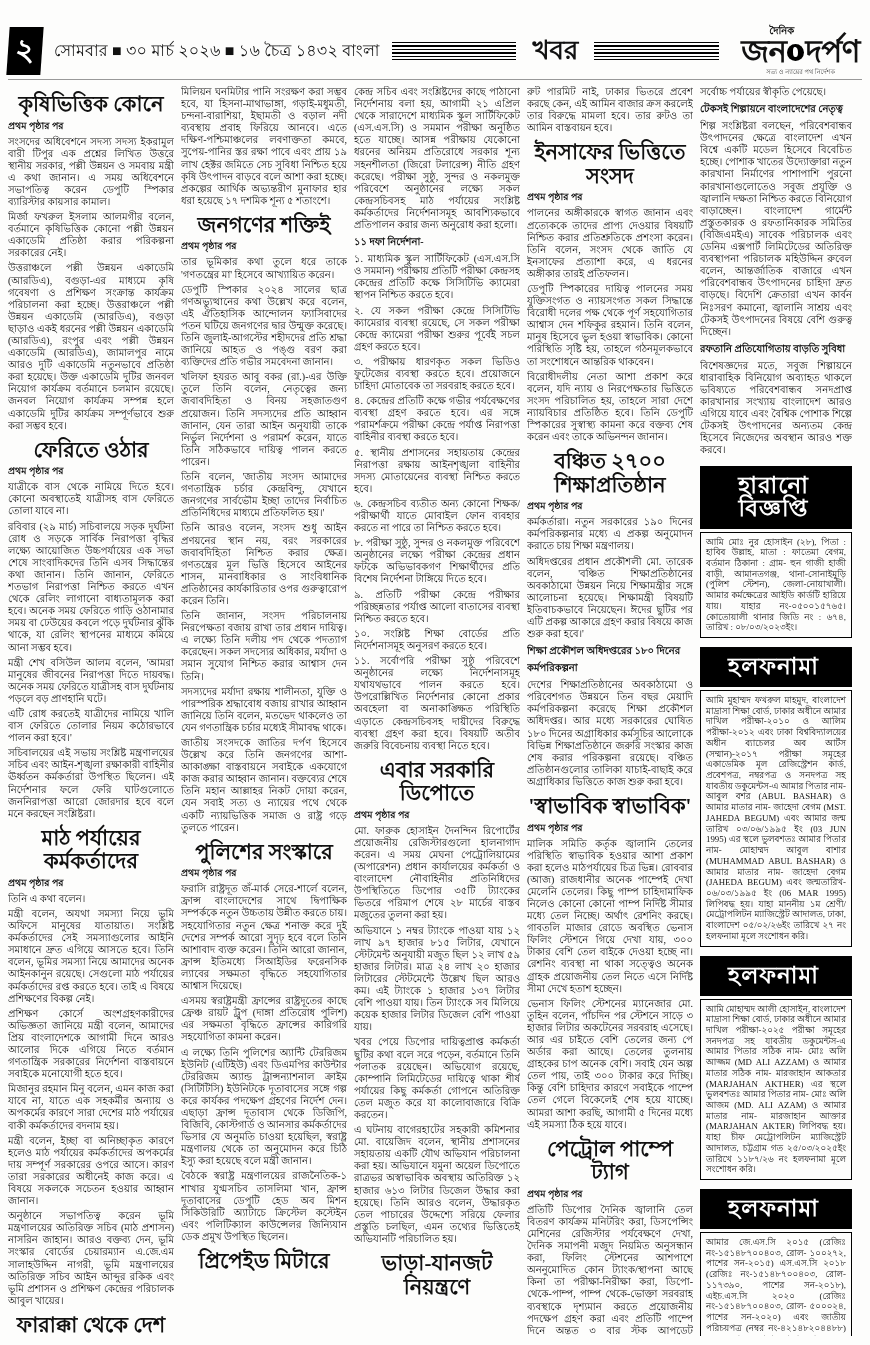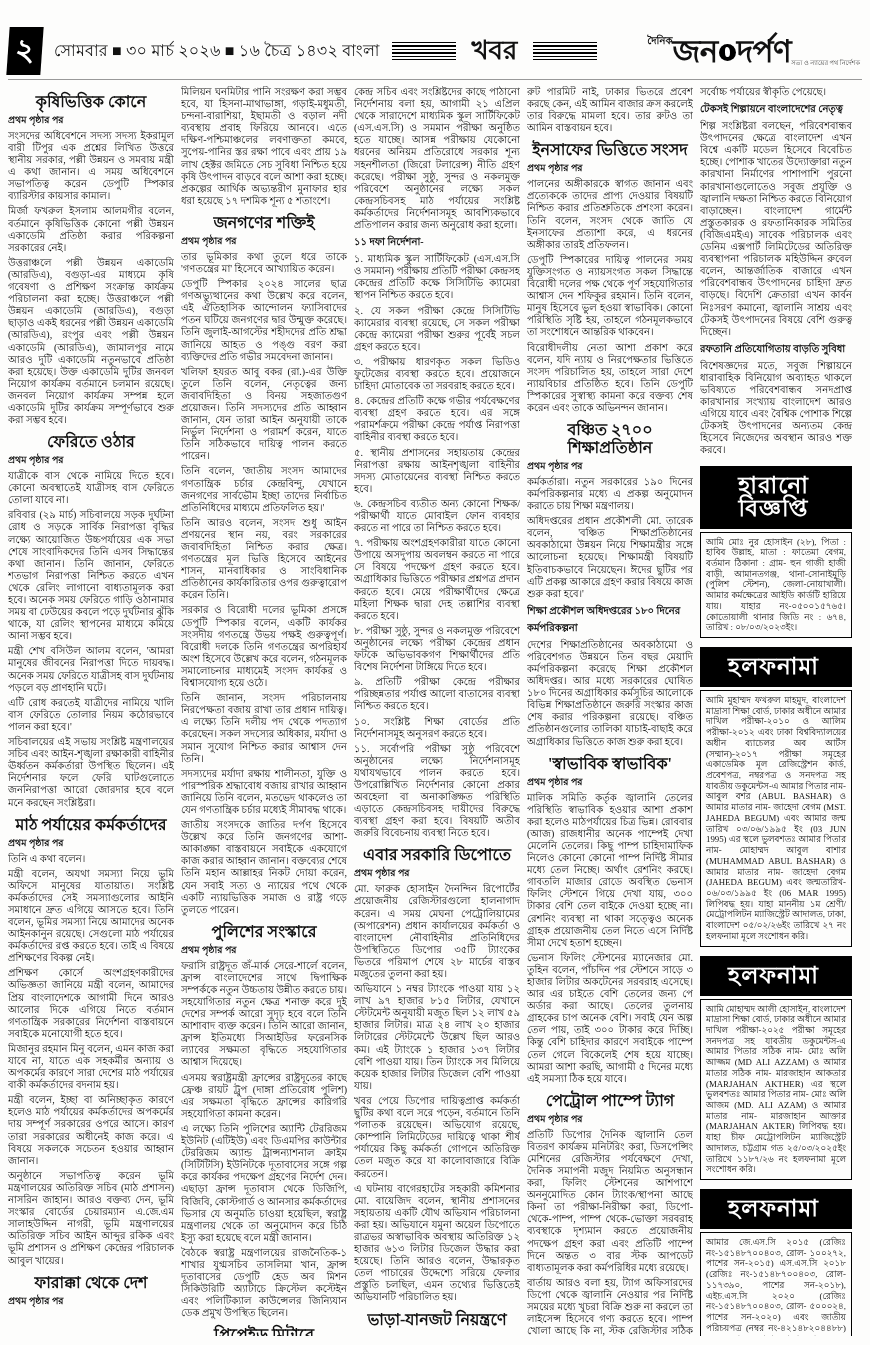--- a/index.html
+++ b/index.html
@@ -6,32 +6,32 @@
   .sheet{position:relative;width:870px;height:1345px;margin:0 auto;background:#fdfdfc;overflow:hidden;
          font-family:"Liberation Serif","DejaVu Serif",serif;color:#111;}
   
   .hdr{display:flex;align-items:center;margin:27px 8px 4px 8px;height:48px;}
   .pagenum{width:34px;height:48px;background:#000;color:#fff;display:flex;align-items:center;justify-content:center;
            font-size:30px;font-weight:bold;transform:skewX(-4deg);}
   .dateline{font-size:16px;margin-left:12px;white-space:nowrap;letter-spacing:.2px;}
   .rulestack{flex:1;height:19px;margin:0 12px;
              background:repeating-linear-gradient(to bottom,#000 0 1.3px,transparent 1.3px 3.4px);}
   .sectitle{font-size:26px;font-weight:bold;line-height:1;padding:0 4px;}
-  .masthead{display:flex;align-items:flex-end;margin-left:10px;margin-right:2px;line-height:1;}
+  .masthead{display:flex;flex-direction:column;align-items:center;margin-left:10px;margin-right:2px;line-height:1;}
   .mh-pre{font-size:10px;font-weight:bold;align-self:flex-start;margin-left:28px;}
   .mh-main{font-size:31px;font-weight:bold;letter-spacing:-.5px;display:flex;align-items:center;}
   .mh-mark{display:inline-block;width:17px;height:17px;border-radius:50%;background:#000;margin:0 1px;position:relative;top:1px;}
   .mh-mark::after{content:"";position:absolute;left:6px;top:3px;width:5px;height:10px;background:#fff;border-radius:40% 60% 50% 50%;}
   .mh-tag{font-size:6.5px;color:#444;margin-top:2px;}
   .hdr-rule{border-top:1px solid #999;margin:0 8px;}
   
   .cols{display:flex;gap:7px;padding:6px 8px 0 8px;height:1250px;overflow:hidden;}
   .col{width:166px;flex:0 0 166px;overflow:hidden;}
   .col.narrow{width:152px;flex:0 0 152px;}
-  .article h2{font-size:16px;line-height:1.12;font-weight:bold;text-align:center;margin:7px 0 2px 0;
+  .article h2{font-size:21px;line-height:1.12;font-weight:bold;text-align:center;margin:7px 0 2px 0;
               font-family:"Liberation Serif","DejaVu Serif",serif;}
   .cont{font-size:9.5px;font-weight:bold;margin:0 0 2px 0;}
   .article p{font-size:10px;line-height:1.21;text-align:justify;margin:0 0 3px 0;}
   .article h4{font-size:10px;font-weight:bold;margin:1px 0 2px 0;}
   
   .adbox{margin:9px 0 0 0;}
   .adhead{background:#000;color:#fff;text-align:center;font-size:23px;font-weight:bold;line-height:1;
           padding:8px 5px 9px 0;letter-spacing:1px;text-shadow:0 0 1px #000;}
   .adbody{border:1.6px solid #000;margin-top:3px;padding:4px 5px;}
   .adbody p{font-size:8.8px;line-height:1.22;text-align:justify;margin:0;}
@@ -99,21 +99,20 @@
           <p>মিলিয়ন ঘনমিটার পানি সংরক্ষণ করা সম্ভব হবে, যা হিসনা-মাথাভাঙ্গা, গড়াই-মধুমতী, চন্দনা-বারাশিয়া, ইছামতী ও বড়াল নদী ব্যবস্থায় প্রবাহ ফিরিয়ে আনবে। এতে দক্ষিণ-পশ্চিমাঞ্চলের লবণাক্ততা কমবে, সুপেয়-পানির স্তর রক্ষা পাবে এবং প্রায় ১৯ লাখ হেক্টর জমিতে সেচ সুবিধা নিশ্চিত হয়ে কৃষি উৎপাদন বাড়বে বলে আশা করা হচ্ছে। প্রকল্পের আর্থিক অভ্যন্তরীণ মুনাফার হার ধরা হয়েছে ১৭ দশমিক শূন্য ৫ শতাংশে।</p>
         </div>
         <div class="article">
           <h2>জনগণের শক্তিই</h2>
           <div class="cont">প্রথম পৃষ্ঠার পর</div>
           <p>তার ভূমিকার কথা তুলে ধরে তাকে 'গণতন্ত্রের মা' হিসেবে আখ্যায়িত করেন।</p>
           <p>ডেপুটি স্পিকার ২০২৪ সালের ছাত্র গণঅভ্যুত্থানের কথা উল্লেখ করে বলেন, এই ঐতিহাসিক আন্দোলন ফ্যাসিবাদের পতন ঘটিয়ে জনগণের দ্বার উন্মুক্ত করেছে। তিনি জুলাই-আগস্টের শহীদদের প্রতি শ্রদ্ধা জানিয়ে আহত ও পঙ্গু বরণ করা ব্যক্তিদের প্রতি গভীর সমবেদনা জানান।</p>
           <p>খলিফা হযরত আবু বকর (রা.)-এর উক্তি তুলে তিনি বলেন, নেতৃত্বের জন্য জবাবদিহিতা ও বিনয় সহজাতগুণ প্রয়োজন। তিনি সদস্যদের প্রতি আহ্বান জানান, যেন তারা আইন অনুযায়ী তাকে নির্ভুল নির্দেশনা ও পরামর্শ করেন, যাতে তিনি সঠিকভাবে দায়িত্ব পালন করতে পারেন।</p>
           <p>তিনি বলেন, 'জাতীয় সংসদ আমাদের গণতান্ত্রিক চর্চার কেন্দ্রবিন্দু, যেখানে জনগণের সার্বভৌম ইচ্ছা তাদের নির্বাচিত প্রতিনিধিদের মাধ্যমে প্রতিফলিত হয়।'</p>
           <p>তিনি আরও বলেন, সংসদ শুধু আইন প্রণয়নের স্থান নয়, বরং সরকারের জবাবদিহিতা নিশ্চিত করার ক্ষেত্র। গণতন্ত্রের মূল ভিত্তি হিসেবে আইনের শাসন, মানবাধিকার ও সাংবিধানিক প্রতিষ্ঠানের কার্যকারিতার ওপর গুরুত্বারোপ করেন তিনি।</p>
-          <p>সরকার ও বিরোধী দলের ভূমিকা প্রসঙ্গে ডেপুটি স্পিকার বলেন, একটি কার্যকর সংসদীয় গণতন্ত্রে উভয় পক্ষই গুরুত্বপূর্ণ। বিরোধী দলকে তিনি গণতন্ত্রের অপরিহার্য অংশ হিসেবে উল্লেখ করে বলেন, গঠনমূলক সমালোচনার মাধ্যমেই সংসদ কার্যকর ও বিশ্বাসযোগ্য হয়ে ওঠে।</p>
           <p>তিনি জানান, সংসদ পরিচালনায় নিরপেক্ষতা বজায় রাখা তার প্রধান দায়িত্ব। এ লক্ষ্যে তিনি দলীয় পদ থেকে পদত্যাগ করেছেন। সকল সদস্যের অধিকার, মর্যাদা ও সমান সুযোগ নিশ্চিত করার আশ্বাস দেন তিনি।</p>
           <p>সদস্যদের মর্যাদা রক্ষায় শালীনতা, যুক্তি ও পারস্পরিক শ্রদ্ধাবোধ বজায় রাখার আহ্বান জানিয়ে তিনি বলেন, মতভেদ থাকলেও তা যেন গণতান্ত্রিক চর্চার মধ্যেই সীমাবদ্ধ থাকে।</p>
           <p>জাতীয় সংসদকে জাতির দর্পণ হিসেবে উল্লেখ করে তিনি জনগণের আশা-আকাঙ্ক্ষা বাস্তবায়নে সবাইকে একযোগে কাজ করার আহ্বান জানান। বক্তব্যের শেষে তিনি মহান আল্লাহর নিকট দোয়া করেন, যেন সবাই সত্য ও ন্যায়ের পথে থেকে একটি ন্যায়ভিত্তিক সমাজ ও রাষ্ট্র গড়ে তুলতে পারেন।</p>
         </div>
         <div class="article">
           <h2>পুলিশের সংস্কারে</h2>
           <div class="cont">প্রথম পৃষ্ঠার পর</div>
           <p>ফরাসি রাষ্ট্রদূত জঁ-মার্ক সেরে-শার্লে বলেন, ফ্রান্স বাংলাদেশের সাথে দ্বিপাক্ষিক সম্পর্ককে নতুন উচ্চতায় উন্নীত করতে চায়। সহযোগিতার নতুন ক্ষেত্র শনাক্ত করে দুই দেশের সম্পর্ক আরো সুদৃঢ় হবে বলে তিনি আশাবাদ ব্যক্ত করেন। তিনি আরো জানান, ফ্রান্স ইতিমধ্যে সিআইডির ফরেনসিক ল্যাবের সক্ষমতা বৃদ্ধিতে সহযোগিতার আশ্বাস দিয়েছে।</p>
           <p>এসময় স্বরাষ্ট্রমন্ত্রী ফ্রান্সের রাষ্ট্রদূতের কাছে ফ্রেঞ্চ রায়ট ট্রুপ (দাঙ্গা প্রতিরোধ পুলিশ) এর সক্ষমতা বৃদ্ধিতে ফ্রান্সের কারিগরি সহযোগিতা কামনা করেন।</p>
           <p>এ লক্ষ্যে তিনি পুলিশের অ্যান্টি টেররিজম ইউনিট (এটিইউ) এবং ডিএমপির কাউন্টার টেররিজম অ্যান্ড ট্রান্সন্যাশনাল ক্রাইম (সিটিটিসি) ইউনিটকে দূতাবাসের সঙ্গে গল্প করে কার্যকর পদক্ষেপ গ্রহণের নির্দেশ দেন। এছাড়া ফ্রান্স দূতাবাস থেকে ডিজিপি, বিজিবি, কোস্টগার্ড ও আনসার কর্মকর্তাদের ভিসার যে অনুমতি চাওয়া হয়েছিল, স্বরাষ্ট্র মন্ত্রণালয় থেকে তা অনুমোদন করে চিঠি ইস্যু করা হয়েছে বলে মন্ত্রী জানান।</p>
@@ -126,21 +125,20 @@
       <div class="col">
         <div class="article">
           <p>কেন্দ্র সচিব এবং সংশ্লিষ্টদের কাছে পাঠানো নির্দেশনায় বলা হয়, আগামী ২১ এপ্রিল থেকে সারাদেশে মাধ্যমিক স্কুল সার্টিফিকেট (এস.এস.সি) ও সমমান পরীক্ষা অনুষ্ঠিত হতে যাচ্ছে। আসন্ন পরীক্ষায় যেকোনো ধরনের অনিয়ম প্রতিরোধে সরকার শূন্য সহনশীলতা (জিরো টলারেন্স) নীতি গ্রহণ করেছে। পরীক্ষা সুষ্ঠু, সুন্দর ও নকলমুক্ত পরিবেশে অনুষ্ঠানের লক্ষ্যে সকল কেন্দ্রসচিবসহ মাঠ পর্যায়ের সংশ্লিষ্ট কর্মকর্তাদের নির্দেশনাসমূহ আবশ্যিকভাবে প্রতিপালন করার জন্য অনুরোধ করা হলো।</p>
           <h4>১১ দফা নির্দেশনা-</h4>
           <p>১. মাধ্যমিক স্কুল সার্টিফিকেট (এস.এস.সি ও সমমান) পরীক্ষায় প্রতিটি পরীক্ষা কেন্দ্রসহ কেন্দ্রের প্রতিটি কক্ষে সিসিটিভি ক্যামেরা স্থাপন নিশ্চিত করতে হবে।</p>
           <p>২. যে সকল পরীক্ষা কেন্দ্রে সিসিটিভি ক্যামেরার ব্যবস্থা রয়েছে, সে সকল পরীক্ষা কেন্দ্রে ক্যামেরা পরীক্ষা শুরুর পূর্বেই সচল গ্রহণ করতে হবে।</p>
           <p>৩. পরীক্ষায় ধারণকৃত সকল ভিডিও ফুটেজের ব্যবস্থা করতে হবে। প্রয়োজনে চাহিদা মোতাবেক তা সরবরাহ করতে হবে।</p>
           <p>৪. কেন্দ্রের প্রতিটি কক্ষে গভীর পর্যবেক্ষণের ব্যবস্থা গ্রহণ করতে হবে। এর সঙ্গে পরামর্শক্রমে পরীক্ষা কেন্দ্রে পর্যাপ্ত নিরাপত্তা বাহিনীর ব্যবস্থা করতে হবে।</p>
           <p>৫. স্থানীয় প্রশাসনের সহায়তায় কেন্দ্রের নিরাপত্তা রক্ষায় আইনশৃঙ্খলা বাহিনীর সদস্য মোতায়েনের ব্যবস্থা নিশ্চিত করতে হবে।</p>
           <p>৬. কেন্দ্রসচিব ব্যতীত অন্য কোনো শিক্ষক/পরীক্ষার্থী যাতে মোবাইল ফোন ব্যবহার করতে না পারে তা নিশ্চিত করতে হবে।</p>
-          <p>৭. পরীক্ষায় অংশগ্রহণকারীরা যাতে কোনো উপায়ে অসদুপায় অবলম্বন করতে না পারে সে বিষয়ে পদক্ষেপ গ্রহণ করতে হবে। অগ্রাধিকার ভিত্তিতে পরীক্ষার প্রশ্নপত্র প্রদান করতে হবে। মেয়ে পরীক্ষার্থীদের ক্ষেত্রে মহিলা শিক্ষক দ্বারা দেহ তল্লাশির ব্যবস্থা করতে হবে।</p>
           <p>৮. পরীক্ষা সুষ্ঠু, সুন্দর ও নকলমুক্ত পরিবেশে অনুষ্ঠানের লক্ষ্যে পরীক্ষা কেন্দ্রের প্রধান ফটকে অভিভাবকগণ শিক্ষার্থীদের প্রতি বিশেষ নির্দেশনা টাঙ্গিয়ে দিতে হবে।</p>
           <p>৯. প্রতিটি পরীক্ষা কেন্দ্রে পরীক্ষার পরিচ্ছন্নতার পর্যাপ্ত আলো বাতাসের ব্যবস্থা নিশ্চিত করতে হবে।</p>
           <p>১০. সংশ্লিষ্ট শিক্ষা বোর্ডের প্রতি নির্দেশনাসমূহ অনুসরণ করতে হবে।</p>
           <p>১১. সর্বোপরি পরীক্ষা সুষ্ঠু পরিবেশে অনুষ্ঠানের লক্ষ্যে নির্দেশনাসমূহ যথাযথভাবে পালন করতে হবে। উপরোল্লিখিত নির্দেশনার কোনো প্রকার অবহেলা বা অনাকাঙ্ক্ষিত পরিস্থিতি এড়াতে কেন্দ্রসচিবসহ দায়ীদের বিরুদ্ধে ব্যবস্থা গ্রহণ করা হবে। বিষয়টি অতীব জরুরি বিবেচনায় ব্যবস্থা নিতে হবে।</p>
         </div>
         <div class="article">
           <h2>এবার সরকারি ডিপোতে</h2>
           <div class="cont">প্রথম পৃষ্ঠার পর</div>
           <p>মো. ফারুক হোসাইন দৈনন্দিন রিপোর্টের প্রয়োজনীয় রেজিস্টারগুলো হালনাগাদ করেন। এ সময় মেঘনা পেট্রোলিয়ামের (অপারেশন) প্রধান কার্যালয়ের কর্মকর্তা ও বাংলাদেশ নৌবাহিনীর প্রতিনিধিদের উপস্থিতিতে ডিপোর ৩৫টি ট্যাংকের ভিতরে পরিমাপ শেষে ২৮ মার্চের বাস্তব মজুতের তুলনা করা হয়।</p>
           <p>অভিযানে ১ নম্বর ট্যাংকে পাওয়া যায় ১২ লাখ ৯৭ হাজার ৮১৫ লিটার, যেখানে স্টেটমেন্ট অনুযায়ী মজুত ছিল ১২ লাখ ৫৯ হাজার লিটার। মাত্র ২৪ লাখ ২০ হাজার লিটারের স্টেটমেন্টে উল্লেখ ছিল আরও কম। এই ট্যাংকে ১ হাজার ১৩৭ লিটার বেশি পাওয়া যায়। তিন ট্যাংকে সব মিলিয়ে কয়েক হাজার লিটার ডিজেল বেশি পাওয়া যায়।</p>

